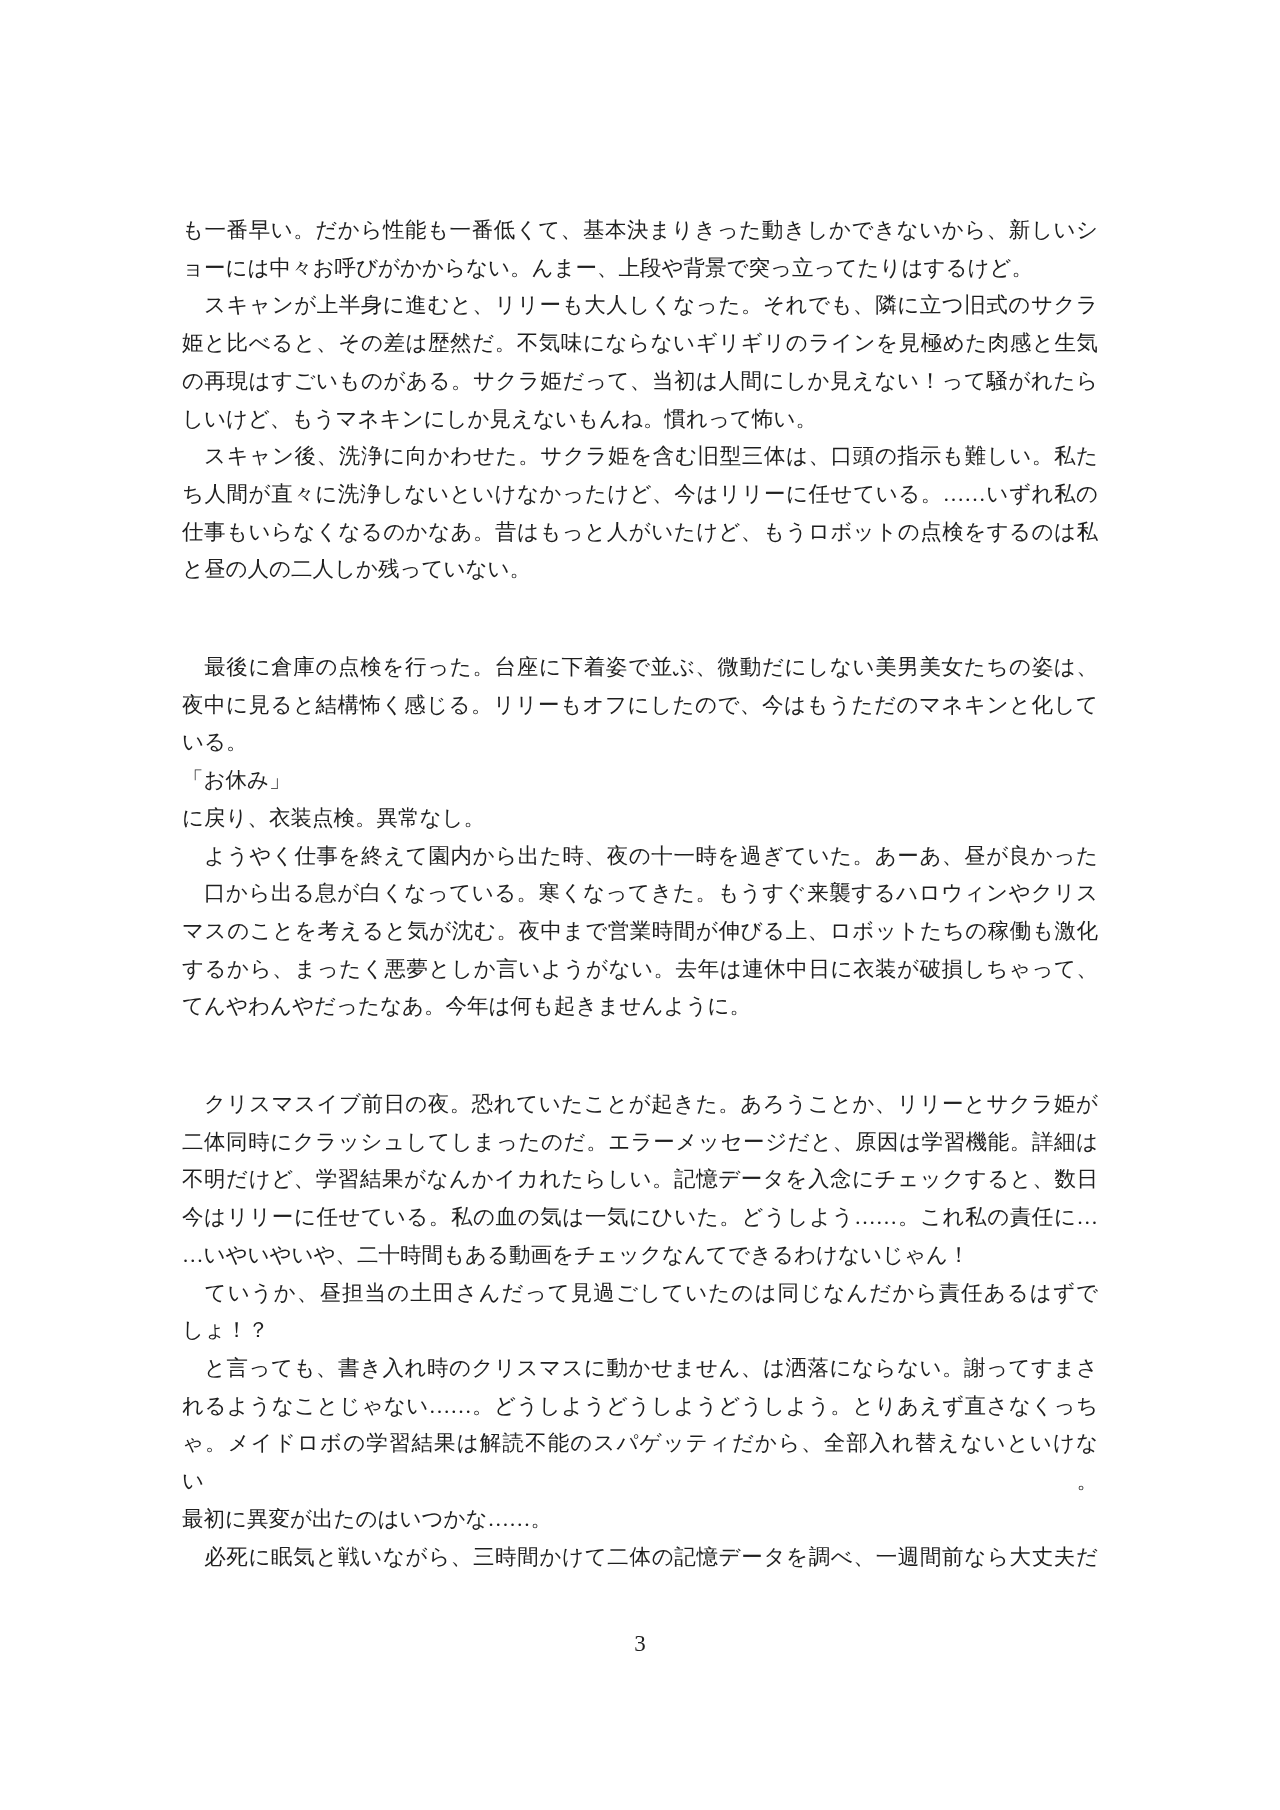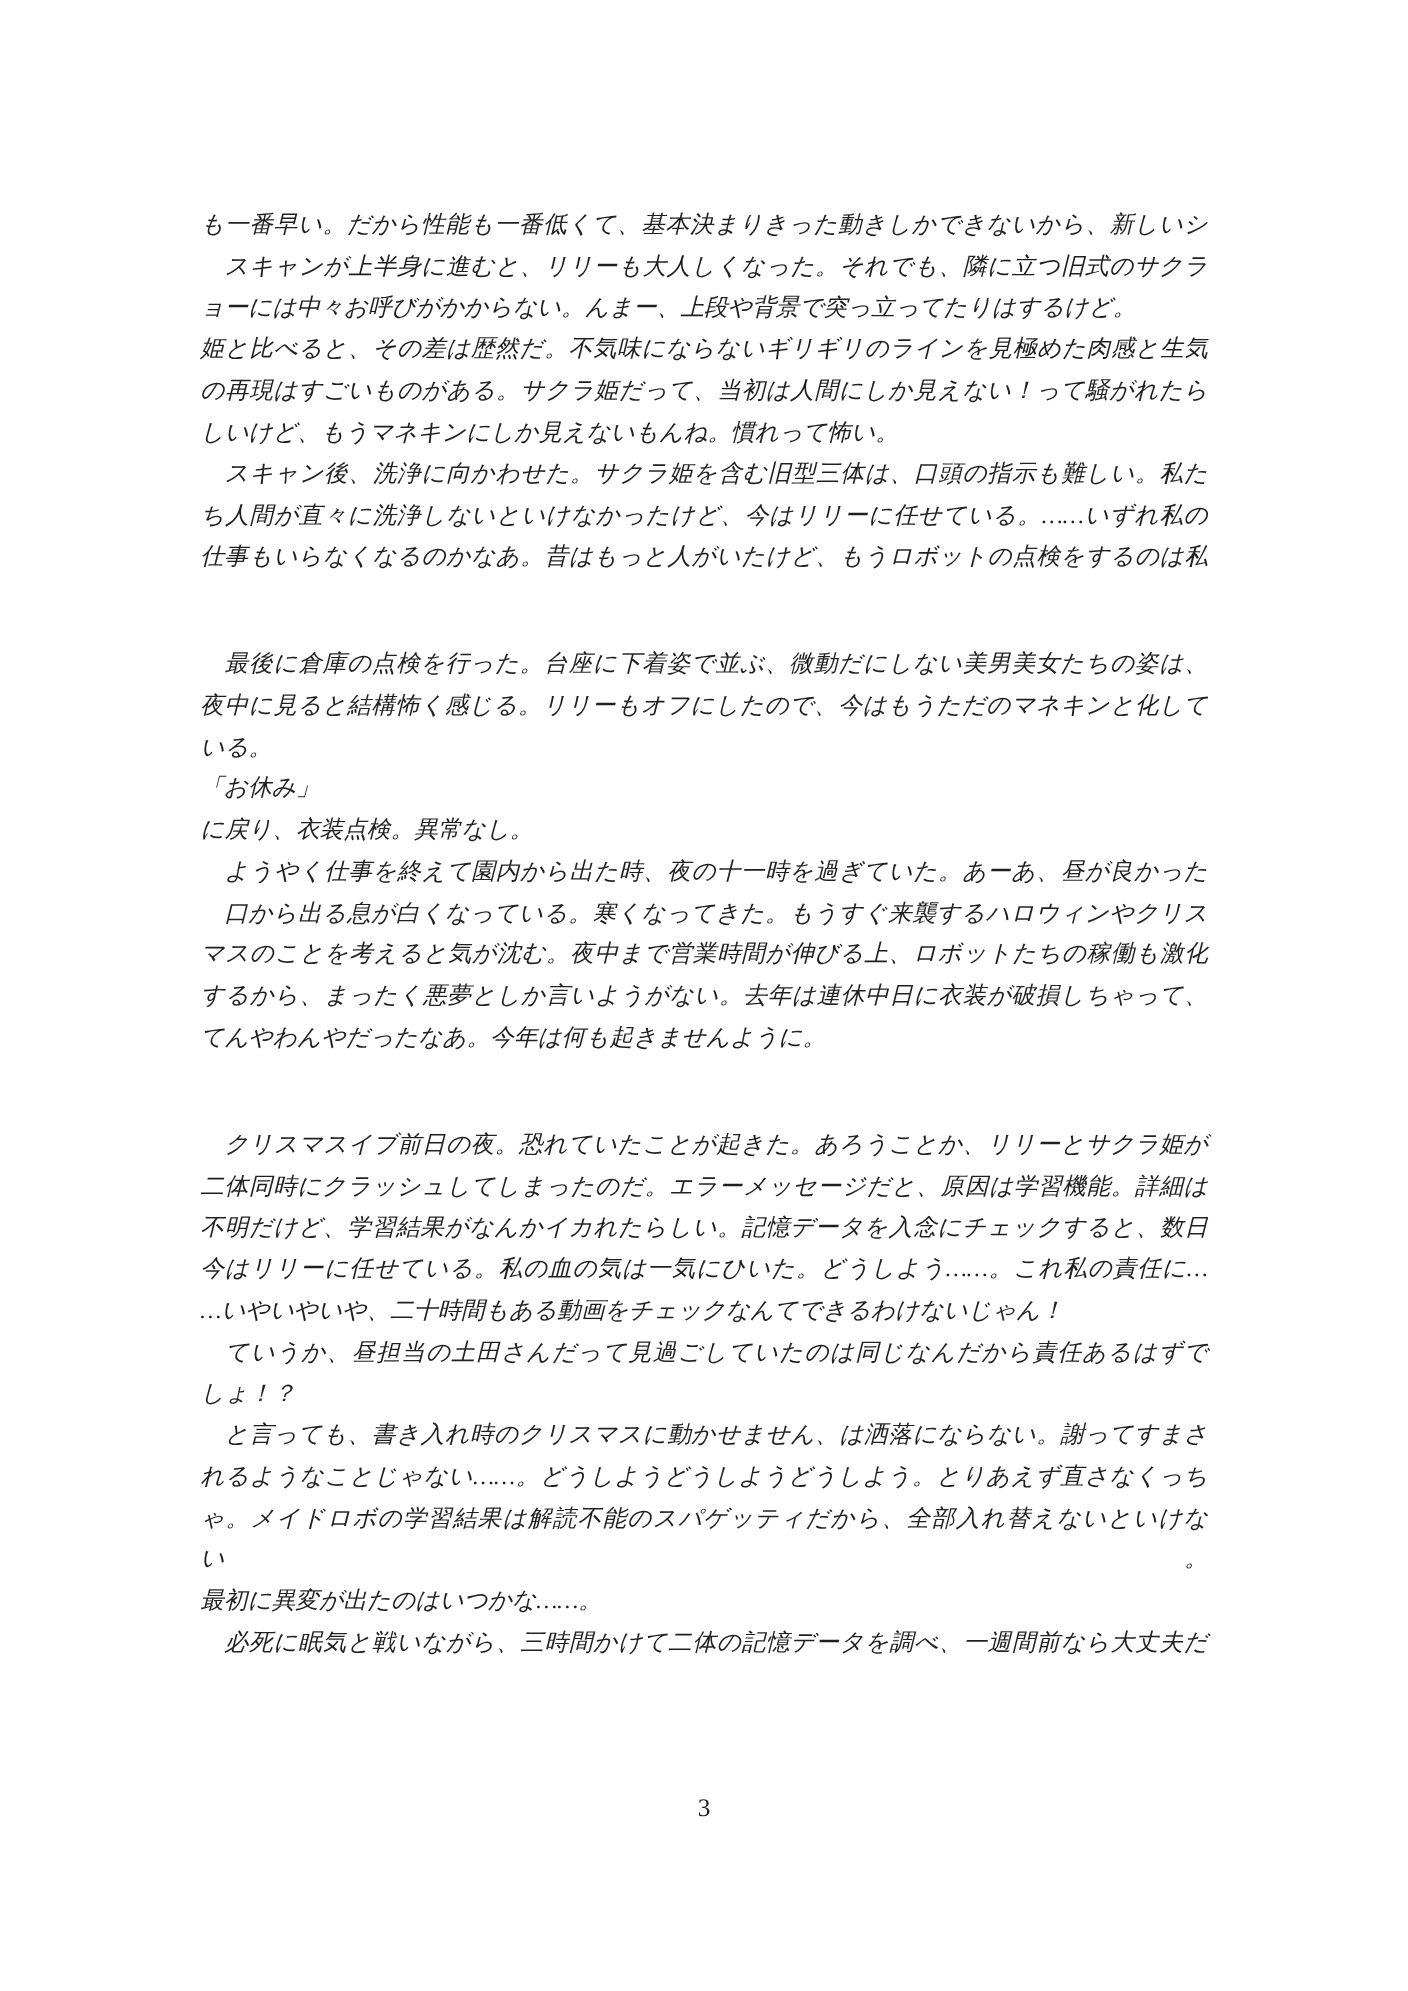--- a/index.html
+++ b/index.html
@@ -11,23 +11,22 @@
       width: 1280px;
       height: 1810px;
       background: #ffffff;
       color: #1f1f1f;
       font-family: "Liberation Serif", "DejaVu Serif", serif;
       overflow: hidden;
     }
     .text-block {
       position: absolute;
       left: 182px;
-      top: 186px;
+      top: 212px;
       width: 916px;
-      font-style: italic;
     }
     .paragraph {
       margin: 0 0 60px 0;
     }
     .paragraph:last-child {
       margin-bottom: 4px;
     }
     .line {
       font-size: 21.5px;
       line-height: 37.7px;
@@ -49,28 +48,29 @@
       color: #1f1f1f;
     }
   </style>
 </head>
 <body>
 
 <div class="text-block">
 
   <div class="paragraph">
     <div class="line">も一番早い。だから性能も一番低くて、基本決まりきった動きしかできないから、新しいシ</div>
+    <div class="line short">ョーには中々お呼びがかからない。んまー、上段や背景で突っ立ってたりはするけど。</div>
     <div class="line">　スキャンが上半身に進むと、リリーも大人しくなった。それでも、隣に立つ旧式のサクラ</div>
-    <div class="line short">ョーには中々お呼びがかからない。んまー、上段や背景で突っ立ってたりはするけど。</div>
     <div class="line">姫と比べると、その差は歴然だ。不気味にならないギリギリのラインを見極めた肉感と生気</div>
     <div class="line">の再現はすごいものがある。サクラ姫だって、当初は人間にしか見えない！って騒がれたら</div>
     <div class="line short">しいけど、もうマネキンにしか見えないもんね。慣れって怖い。</div>
     <div class="line">　スキャン後、洗浄に向かわせた。サクラ姫を含む旧型三体は、口頭の指示も難しい。私た</div>
     <div class="line">ち人間が直々に洗浄しないといけなかったけど、今はリリーに任せている。……いずれ私の</div>
     <div class="line">仕事もいらなくなるのかなあ。昔はもっと人がいたけど、もうロボットの点検をするのは私</div>
+    <div class="line short">と昼の人の二人しか残っていない。</div>
   </div>
 
   <div class="paragraph">
     <div class="line">　最後に倉庫の点検を行った。台座に下着姿で並ぶ、微動だにしない美男美女たちの姿は、</div>
     <div class="line">夜中に見ると結構怖く感じる。リリーもオフにしたので、今はもうただのマネキンと化して</div>
     <div class="line short">いる。</div>
     <div class="line short">「お休み」</div>
     <div class="line short">に戻り、衣装点検。異常なし。</div>
     <div class="line">　ようやく仕事を終えて園内から出た時、夜の十一時を過ぎていた。あーあ、昼が良かった</div>
     <div class="line">　口から出る息が白くなっている。寒くなってきた。もうすぐ来襲するハロウィンやクリス</div>

